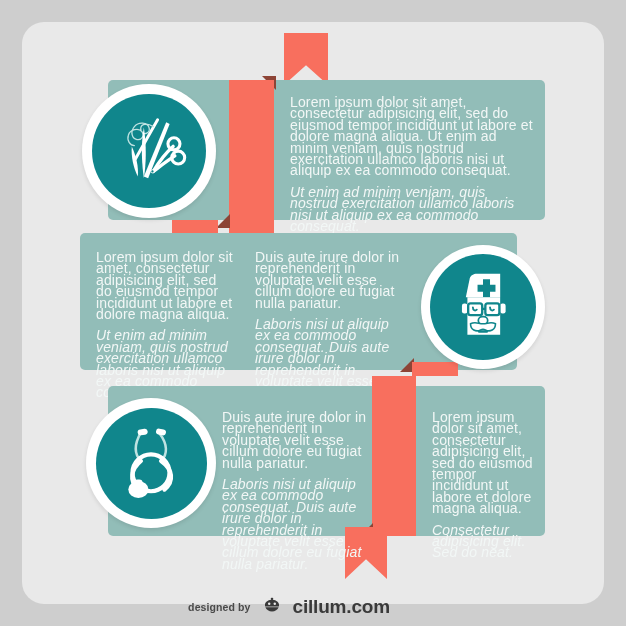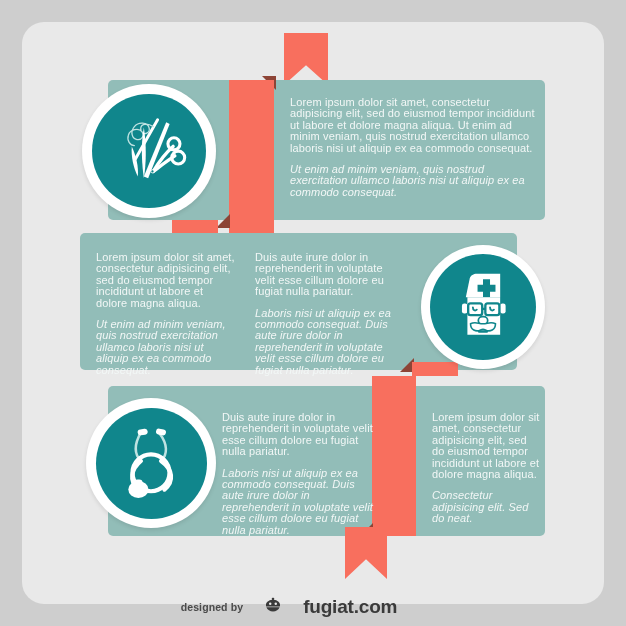--- a/index.html
+++ b/index.html
@@ -59,38 +59,38 @@
   #circle1 .circle-inner{width:114px;height:114px;}
   #circle2{left:421px;top:245px;width:124px;height:124px;}
   #circle2 .circle-inner{width:106px;height:106px;}
   #circle3{left:86px;top:398px;width:130px;height:130px;}
   #circle3 .circle-inner{width:111px;height:111px;}
 
   
   .txt{
     position:absolute;
     color:#f2f7f6;
-    font-size:11px;
+    font-size:14px;
     line-height:11.4px;
     letter-spacing:.01em;
   }
   .txt p{margin:0 0 10px 0;}
   .txt p:last-child{margin-bottom:0;font-style:italic;}
 
   #t1{left:290px;top:97px;width:245px;}
   #t2a{left:96px;top:252px;width:140px;}
   #t2b{left:255px;top:252px;width:146px;}
   #t3a{left:222px;top:412px;width:152px;}
   #t3b{left:432px;top:412px;width:108px;}
 
   
   #footer{
     position:absolute;left:0;top:592px;width:578px;height:30px;
     display:flex;align-items:center;justify-content:center;
-    gap:20px;
+    gap:11px;
   }
   #footer .by{
     font-size:10.5px;font-weight:bold;color:#4a4a4a;letter-spacing:.01em;
   }
   #footer .brand{
     font-size:19px;font-weight:bold;color:#3a3a3a;letter-spacing:-.01em;
   }
   #footer .logo{display:block;}
 </style>
 </head>
@@ -241,16 +241,16 @@
       <svg width="20" height="18" viewBox="0 0 24 22">
         <path d="M12 2 c-1 0 -1.6 .6 -1.6 1.4 c0 .5 .3 .9 .7 1.1
                  C6.6 5 3.4 7.6 3.4 11 c0 .6 .1 1.2 .3 1.7 h16.6
                  c.2 -.5 .3 -1.1 .3 -1.7 c0 -3.4 -3.2 -6 -7.7 -6.5
                  c.4 -.2 .7 -.6 .7 -1.1 C13.6 2.6 13 2 12 2 Z" fill="#3a3a3a"></path>
         <path d="M3.9 13.6 c1.2 3 4.4 5.2 8.1 5.2 c3.7 0 6.9 -2.2 8.1 -5.2 Z" fill="#3a3a3a"></path>
         <circle cx="8.6" cy="9.4" r="1.5" fill="#e9e9e9"></circle>
         <circle cx="15.4" cy="9.4" r="1.5" fill="#e9e9e9"></circle>
       </svg>
     </span>
-    <span class="brand">fugiat.com</span>
+    <span class="brand">cillum.com</span>
   </div>
 
 </div>
 
 </body></html>

